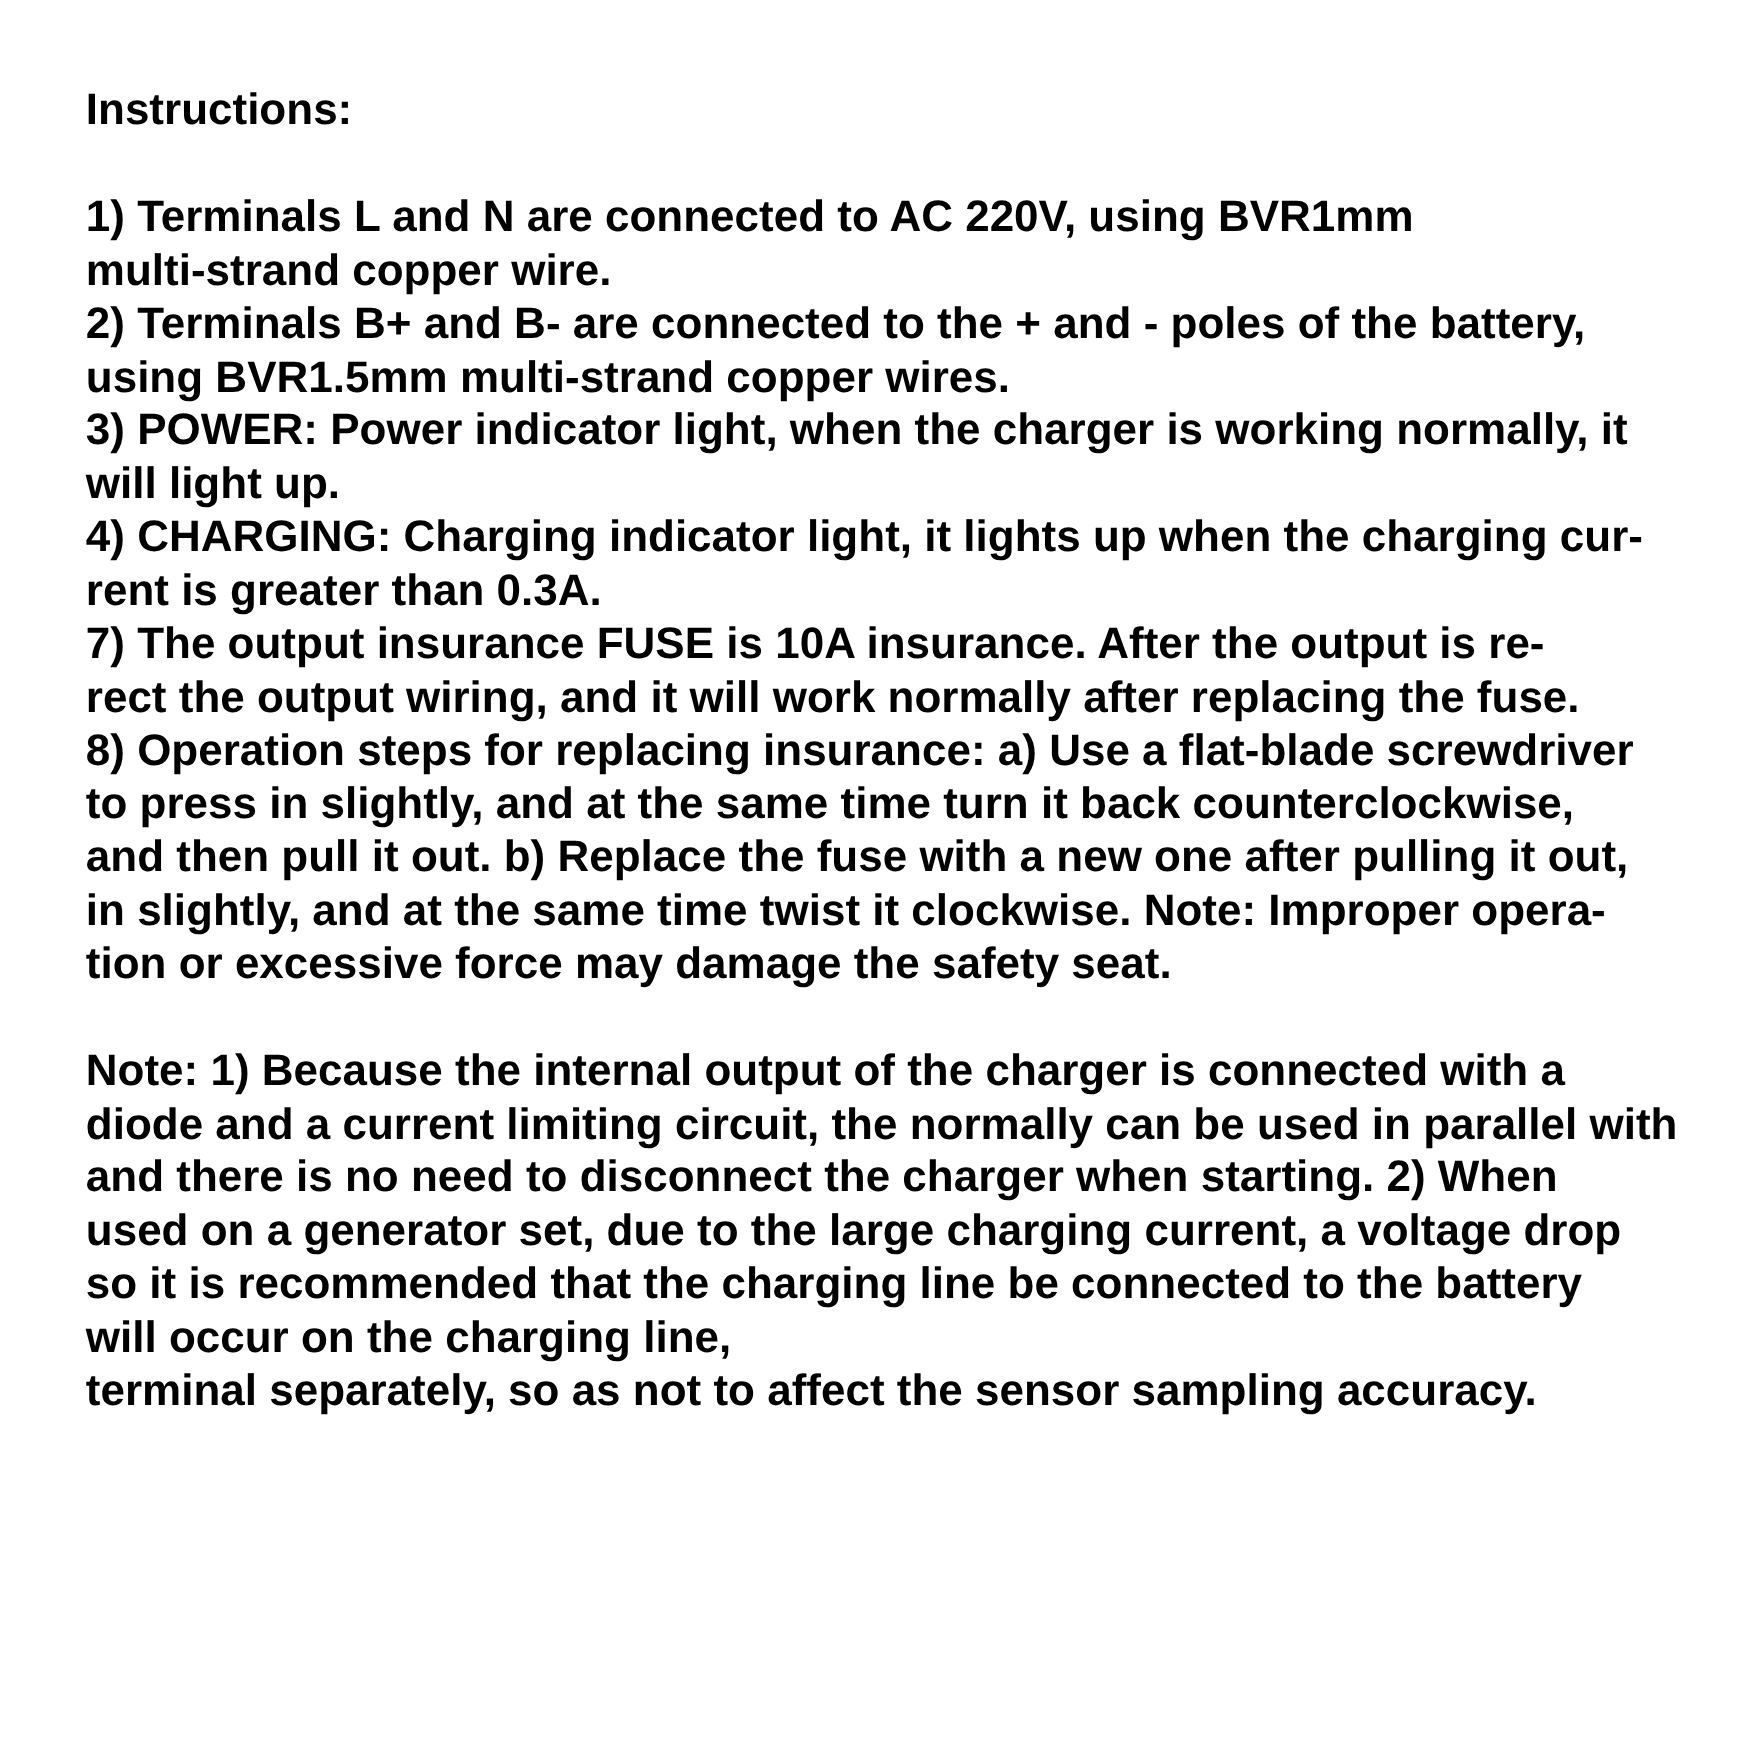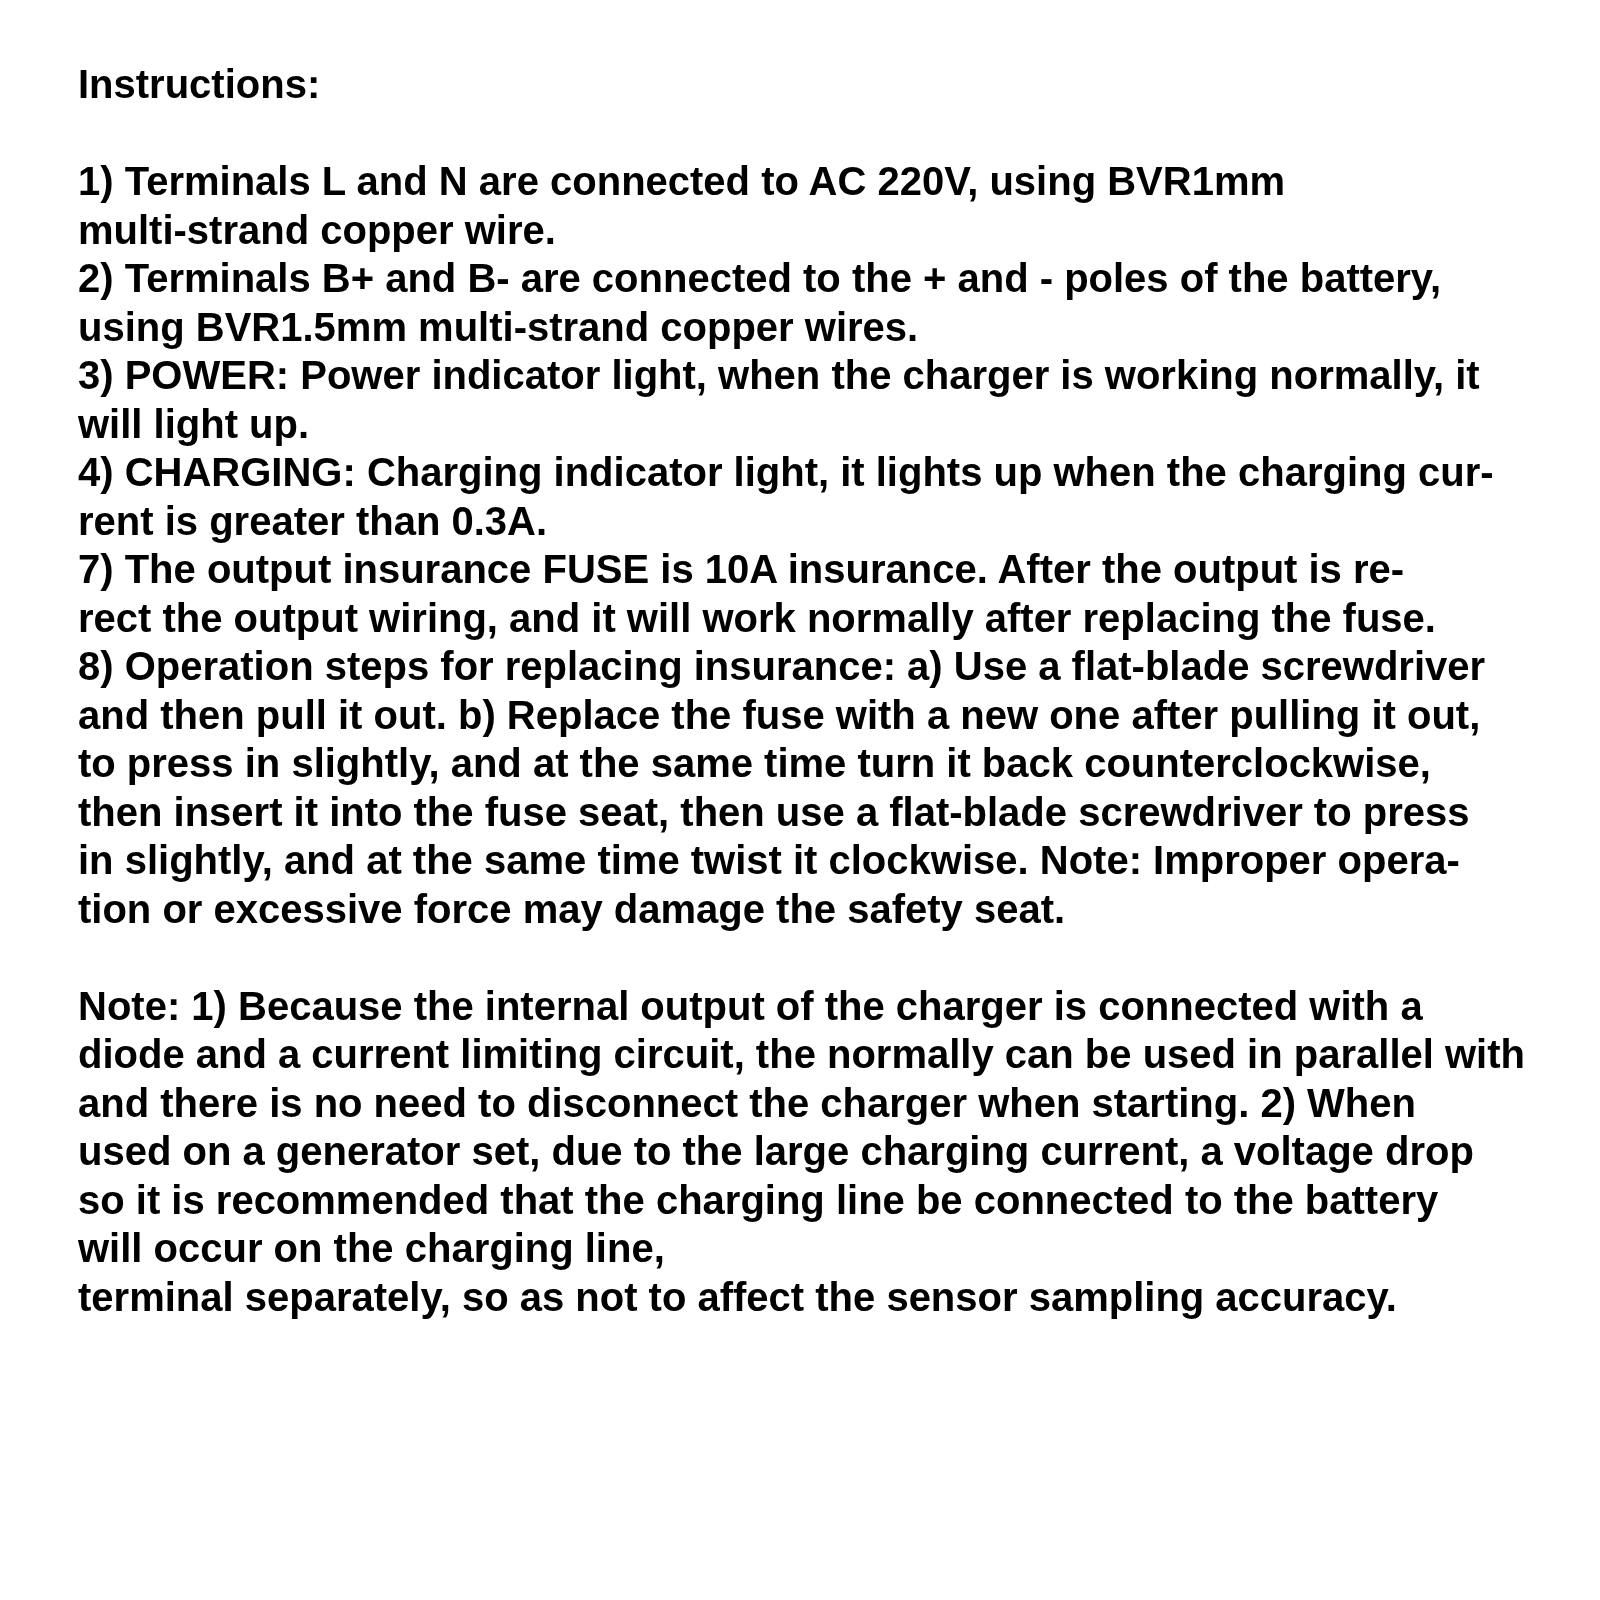--- a/index.html
+++ b/index.html
@@ -12,21 +12,21 @@
     height: 1600px;
     position: relative;
     overflow: hidden;
     font-family: "Liberation Sans", sans-serif;
     font-weight: bold;
     color: #000000;
   }
   .doc-page {
     position: absolute;
     left: 78px;
-    top: 60px;
+    top: 76px;
     width: 1500px;
   }
   .doc-title,
   .doc-line {
     font-size: 40px;
     line-height: 48.5px;
     white-space: nowrap;
     letter-spacing: 0px;
   }
   .blank-line {
@@ -46,23 +46,22 @@
   <div class="doc-line">multi-strand copper wire.</div>
   <div class="doc-line">2) Terminals B+ and B- are connected to the + and - poles of the battery,</div>
   <div class="doc-line">using BVR1.5mm multi-strand copper wires.</div>
   <div class="doc-line">3) POWER: Power indicator light, when the charger is working normally, it</div>
   <div class="doc-line">will light up.</div>
   <div class="doc-line">4) CHARGING: Charging indicator light, it lights up when the charging cur-</div>
   <div class="doc-line">rent is greater than 0.3A.</div>
   <div class="doc-line">7) The output insurance FUSE is 10A insurance. After the output is re-</div>
   <div class="doc-line">rect the output wiring, and it will work normally after replacing the fuse.</div>
   <div class="doc-line">8) Operation steps for replacing insurance: a) Use a flat-blade screwdriver</div>
+  <div class="doc-line">to press in slightly, and at the same time turn it back counterclockwise,</div>
   <div class="doc-line">and then pull it out. b) Replace the fuse with a new one after pulling it out,</div>
-  <div class="doc-line">to press in slightly, and at the same time turn it back counterclockwise,</div>
-  <div class="doc-line">then insert it into the fuse seat, then use a flat-blade screwdriver to press</div>
   <div class="doc-line">in slightly, and at the same time twist it clockwise. Note: Improper opera-</div>
   <div class="doc-line">tion or excessive force may damage the safety seat.</div>
 
   <div class="blank-line"></div>
 
   <div class="doc-line">Note: 1) Because the internal output of the charger is connected with a</div>
   <div class="doc-line">diode and a current limiting circuit, the normally can be used in parallel with</div>
   <div class="doc-line">and there is no need to disconnect the charger when starting. 2) When</div>
   <div class="doc-line">used on a generator set, due to the large charging current, a voltage drop</div>
   <div class="doc-line">so it is recommended that the charging line be connected to the battery</div>

